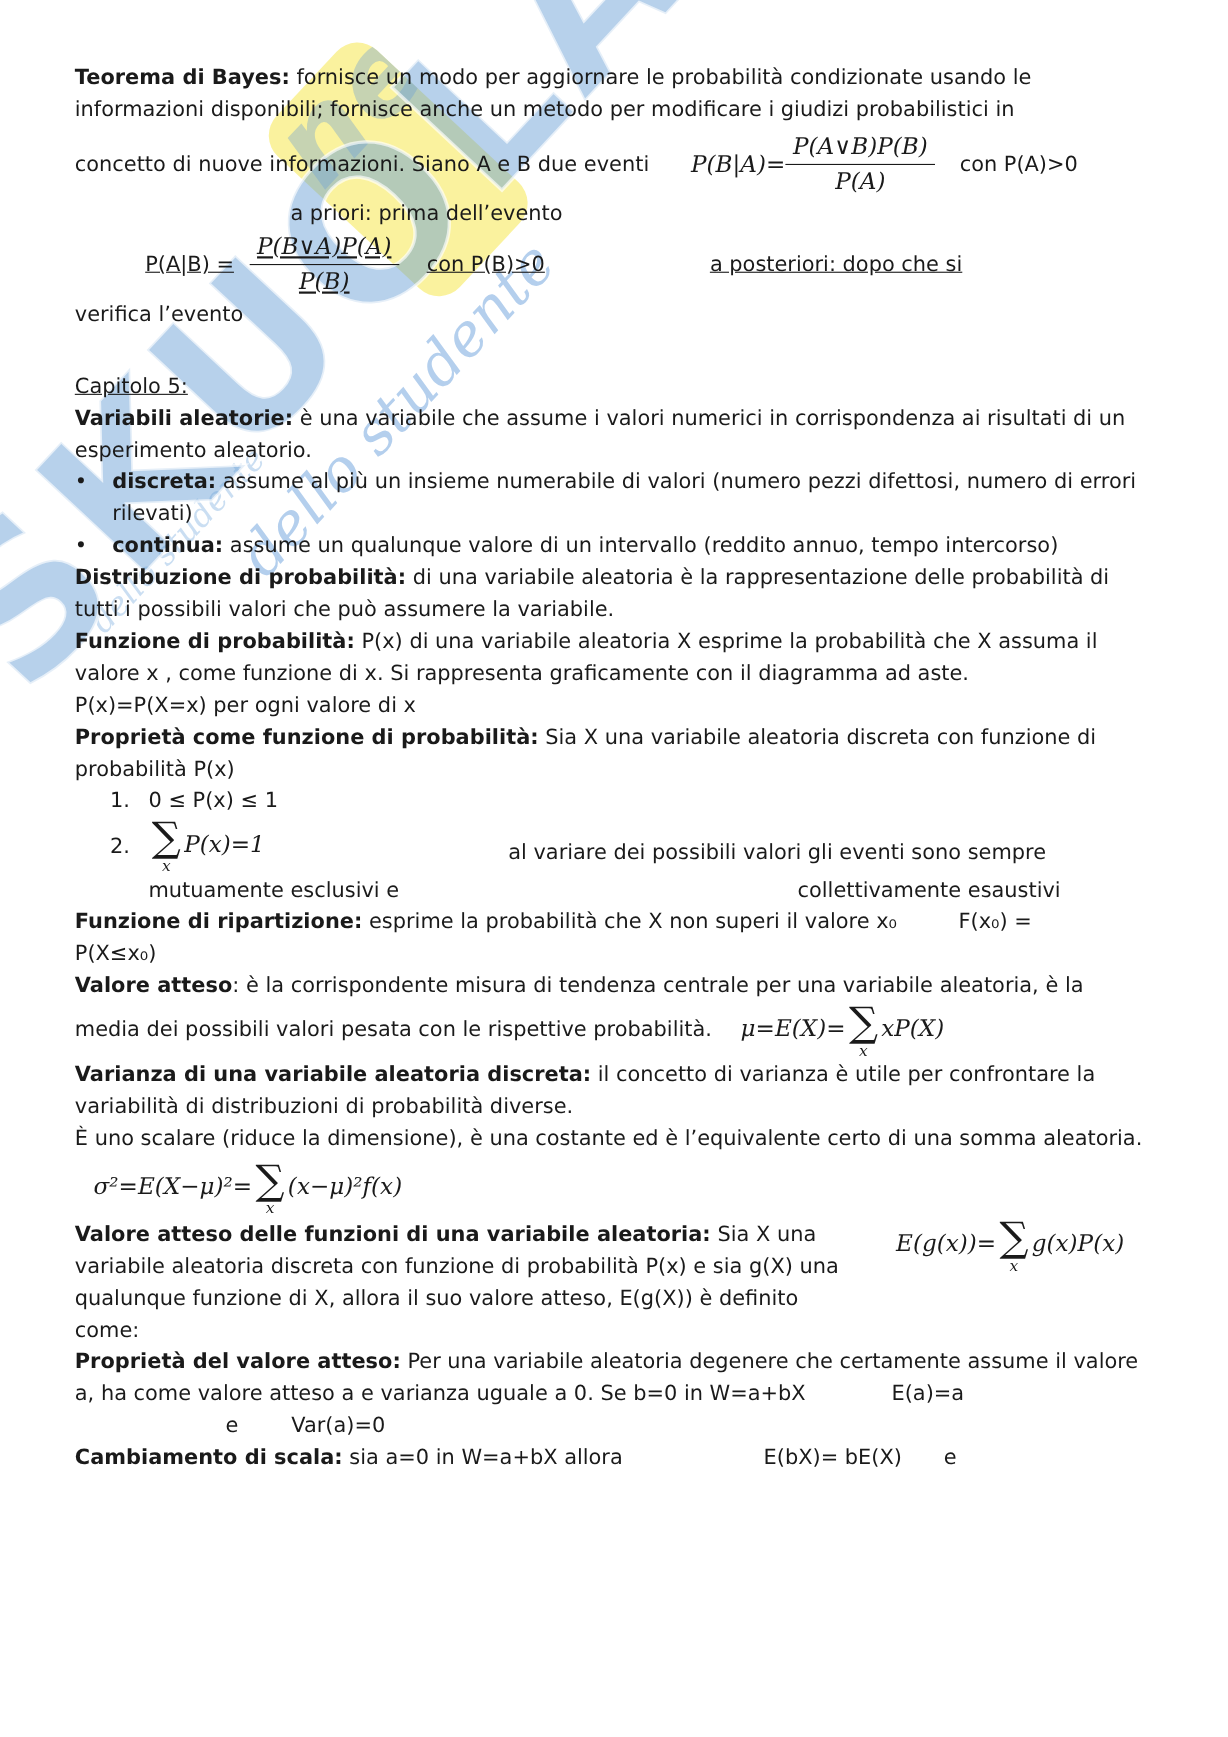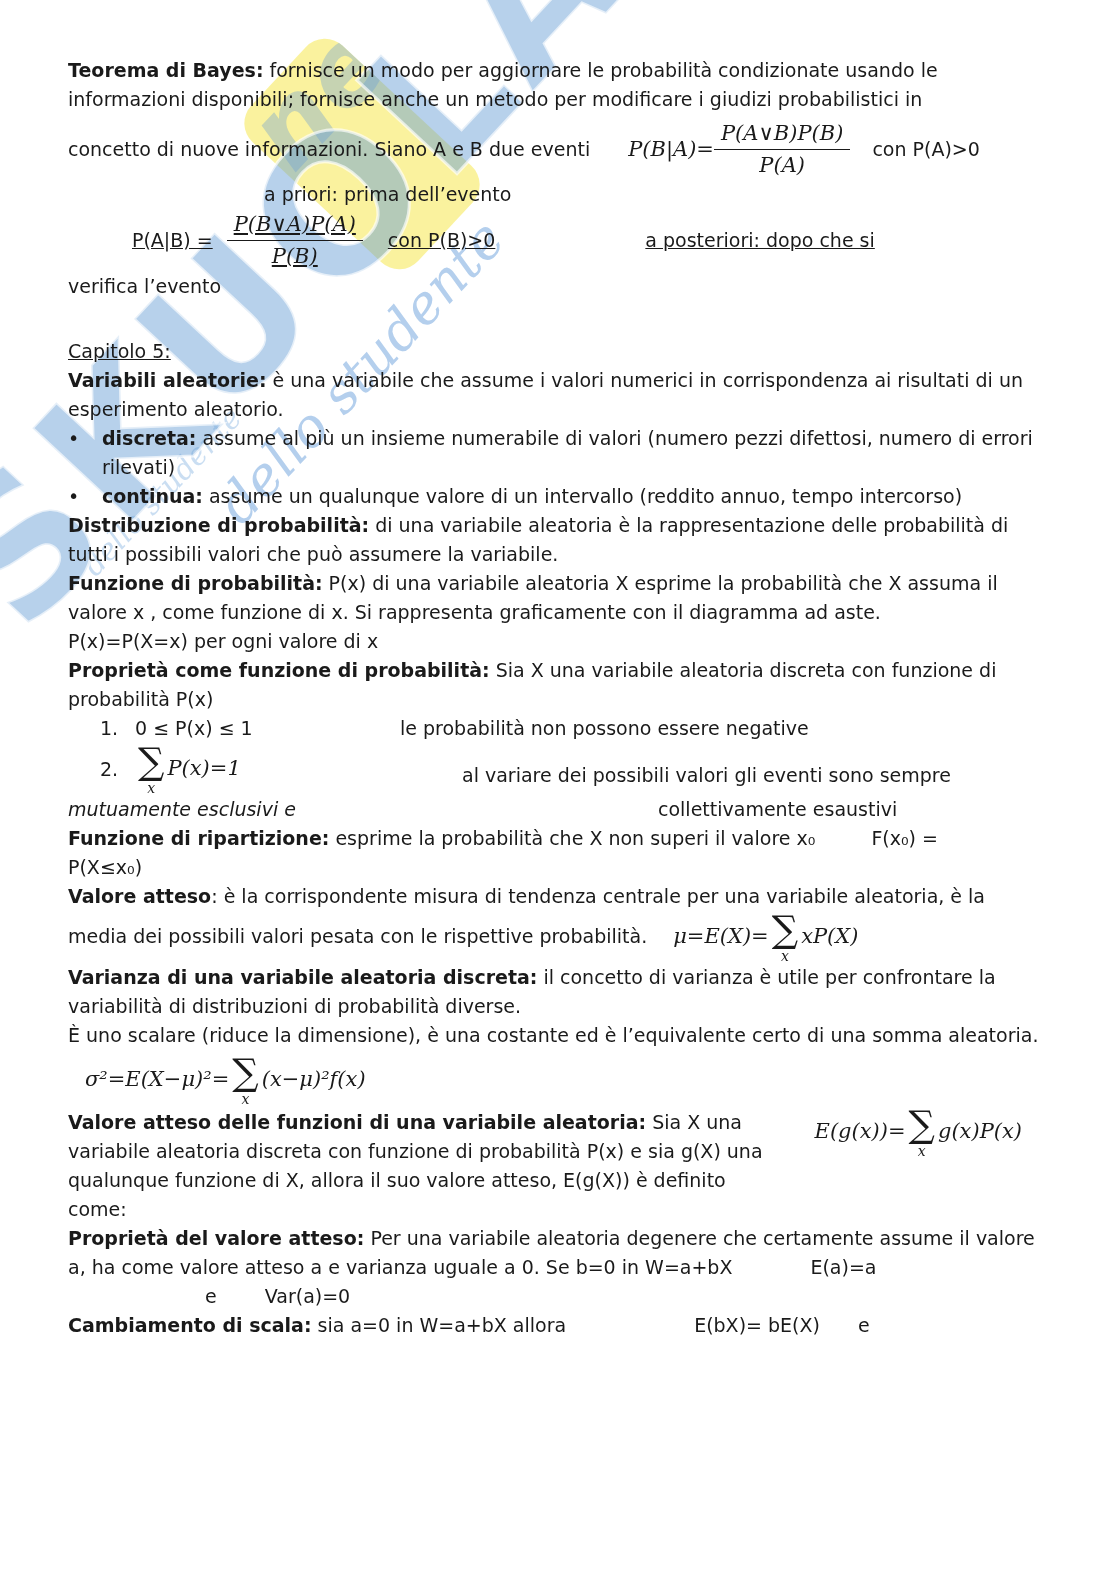--- a/index.html
+++ b/index.html
@@ -72,21 +72,21 @@
   .apriori-row{margin-left:196px;}
   .pab-row{margin-left:64px;margin-top:2px;margin-bottom:2px;text-decoration:underline;}
   .bullet{display:flex;}
   .bullet .dot{width:34px;flex:none;}
   .numrow{display:flex;align-items:center;}
   .numrow .n{flex:none;width:35px;margin-left:32px;}
   .numrow .l1{flex:none;width:265px;}
   .numrow .sumblock{flex:none;width:180px;}
   .numrow .r2{margin-left:147px;margin-top:13px;}
   .controw{display:flex;}
-  .controw .cl{flex:none;display:inline-block;width:590px;font-style:italic;}
+  .controw .cl{flex:none;display:inline-block;width:590px;margin-left:67px;}
   .va-funzioni{position:relative;}
   .va-funzioni .txt{max-width:706px;}
   .va-funzioni .fright{position:absolute;right:28px;top:-2px;white-space:nowrap;}
   .varform{margin:4px 0 2px 17px;}
   .line2-e{margin-left:137px;}
   .line2-var{margin-left:42px;}
 </style>
 </head>
 <body>
 
@@ -152,21 +152,20 @@
 
     <p><b>Distribuzione di probabilità:</b> <span>di una variabile aleatoria è la rappresentazione delle probabilità di tutti i possibili valori che può assumere la variabile.</span></p>
 
     <p><b>Funzione di probabilità:</b> <span>P(x) di una variabile aleatoria X esprime la probabilità che X assuma il valore x , come funzione di x. Si rappresenta graficamente con il diagramma ad aste.</span><span class="sp" style="width:78px"></span><span class="nowrap">P(x)=P(X=x) per ogni valore di x</span></p>
 
     <p><b>Proprietà come funzione di probabilità:</b> <span>Sia X una variabile aleatoria discreta con funzione di probabilità P(x)</span></p>
 
     <div class="numrow">
       <span class="n">1.</span>
       <span class="l1">0 ≤ P(x) ≤ 1</span>
-      <span class="nowrap">le probabilità non possono essere negative</span>
     </div>
 
     <div class="numrow">
       <span class="n">2.</span>
       <span class="sumblock"><span class="bigop">
             <span class="op">∑</span>
             <span class="lim">x</span>
           </span><span class="m">P(x)=1</span></span>
       <span class="r2 nowrap">al variare dei possibili valori gli eventi sono sempre</span>
     </div>

